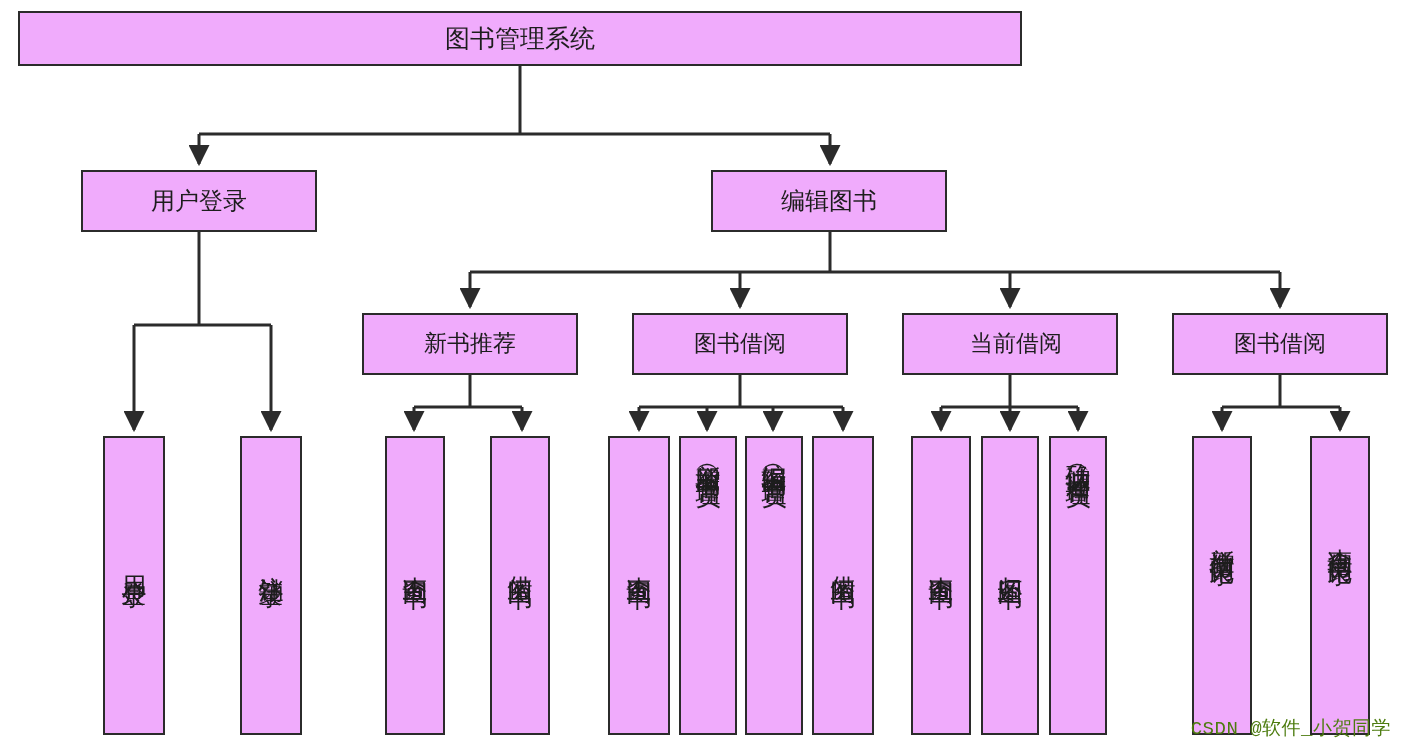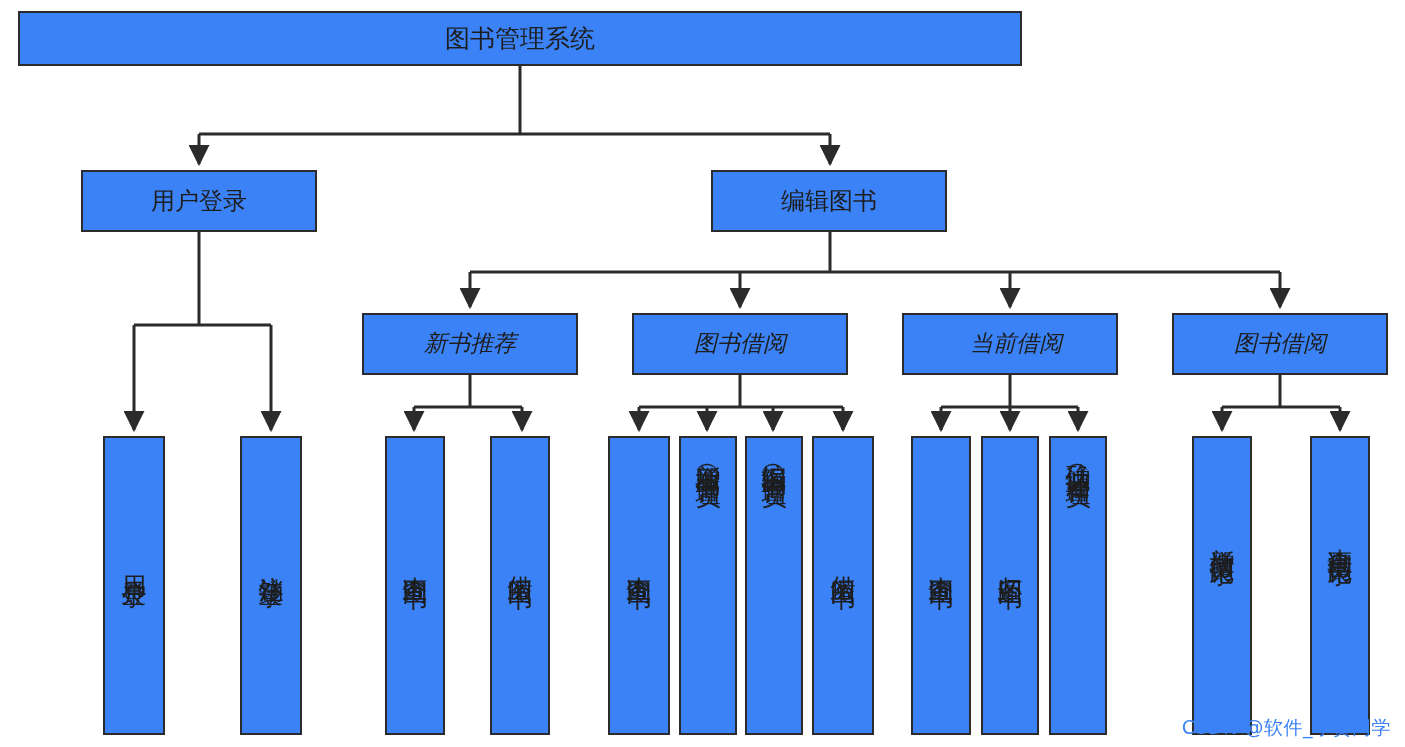--- a/index.html
+++ b/index.html
@@ -20,36 +20,36 @@
   #wires {
     position: absolute;
     left: 0;
     top: 0;
     width: 1405px;
     height: 747px;
   }
   .node {
     position: absolute;
     box-sizing: border-box;
-    background: #3b82f6;
+    background: #f0abfc;
     border: 2px solid #2b2b2b;
     display: flex;
     align-items: center;
     justify-content: center;
     color: #1d1d1d;
   }
   .node .label {
     display: block;
     text-align: center;
     line-height: 1.12;
     white-space: nowrap;
   }
   .node.root .label   { font-size: 25px; }
   .node.lvl2 .label   { font-size: 24px; }
-  .node.lvl3 .label   { font-size: 23px; font-style: italic; }
+  .node.lvl3 .label   { font-size: 23px; }
 
   
   .node.leaf {
     align-items: flex-start;
     justify-content: center;
     padding-top: 6px;
   }
   .node.leaf .label {
     writing-mode: vertical-rl;
     text-orientation: upright;
@@ -59,23 +59,24 @@
     white-space: nowrap;
   }
   .node.leaf.mid .label { margin-top: 84px; }
   .node.leaf.short .label { margin-top: 112px; }
 
   #watermark {
     position: absolute;
     right: 14px;
     bottom: 6px;
     font-size: 19px;
-    color: #3b82f6;
+    color: #4d7c0f;
     white-space: nowrap;
     letter-spacing: 0.5px;
+    font-family: Liberation Mono, monospace;
   }
 </style>
 </head>
 <body>
 
 <div id="stage">
 
   <svg id="wires" viewBox="0 0 1405 747" xmlns="http://www.w3.org/2000/svg">
     <defs>
       <marker id="arrow" viewBox="0 0 10 10" refX="9" refY="5" markerWidth="7" markerHeight="7" orient="auto-start-reverse">

